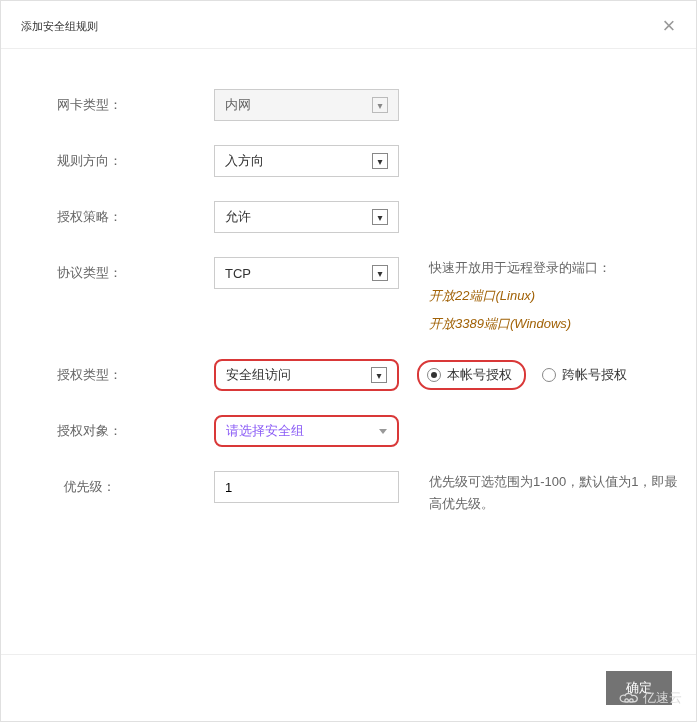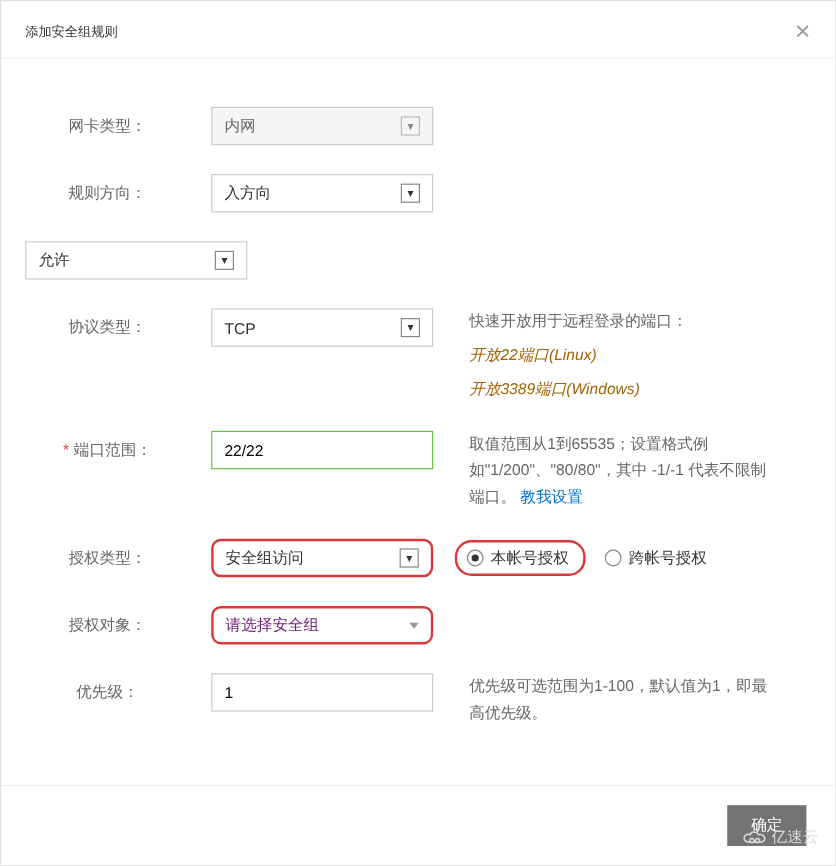--- a/index.html
+++ b/index.html
@@ -57,20 +57,21 @@
       line-height: 32px;
       flex-shrink: 0;
     }
     .form-label .required {
       color: #e64545;
       margin-right: 4px;
     }
     .form-control-wrap {
       display: flex;
       align-items: flex-start;
+      margin-left: 38px;
     }
     .select-box {
       width: 185px;
       height: 32px;
       border: 1px solid #ccc;
       padding: 0 10px;
       display: flex;
       align-items: center;
       justify-content: space-between;
       background: #fff;
@@ -112,21 +113,21 @@
     }
     .combo-input {
       width: 185px;
       height: 32px;
       border: 2px solid #d93838;
       border-radius: 8px;
       padding: 0 10px;
       display: flex;
       align-items: center;
       justify-content: space-between;
-      color: #701a75;
+      color: #8b5cf6;
       cursor: pointer;
     }
     .help-text {
       margin-left: 30px;
       width: 260px;
       color: #666;
       font-size: 13px;
       line-height: 22px;
     }
     .help-link {
@@ -243,20 +244,21 @@
       <div class="form-label">规则方向：</div>
       <div class="form-control-wrap">
         <div class="select-box">
           <span>入方向</span>
           <span class="select-arrow">▾</span>
         </div>
       </div>
     </div>
 
     <div class="form-row">
+      <div class="form-label">授权策略：</div>
       <div class="form-control-wrap">
         <div class="select-box">
           <span>允许</span>
           <span class="select-arrow">▾</span>
         </div>
       </div>
     </div>
 
     <div class="form-row">
       <div class="form-label">协议类型：</div>
@@ -266,32 +268,20 @@
           <span class="select-arrow">▾</span>
         </div>
         <div class="help-text">
           <span>快速开放用于远程登录的端口：</span>
           <span class="help-link">开放22端口(Linux)</span>
           <span class="help-link">开放3389端口(Windows)</span>
         </div>
       </div>
     </div>
 
-    <div class="form-row">
-      <div class="form-label">
-        <span class="required">*</span><span>端口范围：</span>
-      </div>
-      <div class="form-control-wrap">
-        <input class="text-input" value="22/22" style="">
-        <div class="help-text">
-          <span>取值范围从1到65535；设置格式例如"1/200"、"80/80"，其中 -1/-1 代表不限制端口。</span>
-          <span class="help-link-inline">教我设置</span>
-        </div>
-      </div>
-    </div>
 
     <div class="form-row">
       <div class="form-label">授权类型：</div>
       <div class="form-control-wrap" style="align-items:center;">
         <div class="select-box highlighted">
           <span>安全组访问</span>
           <span class="select-arrow">▾</span>
         </div>
         <div class="radio-group">
           <label class="radio-pill">

